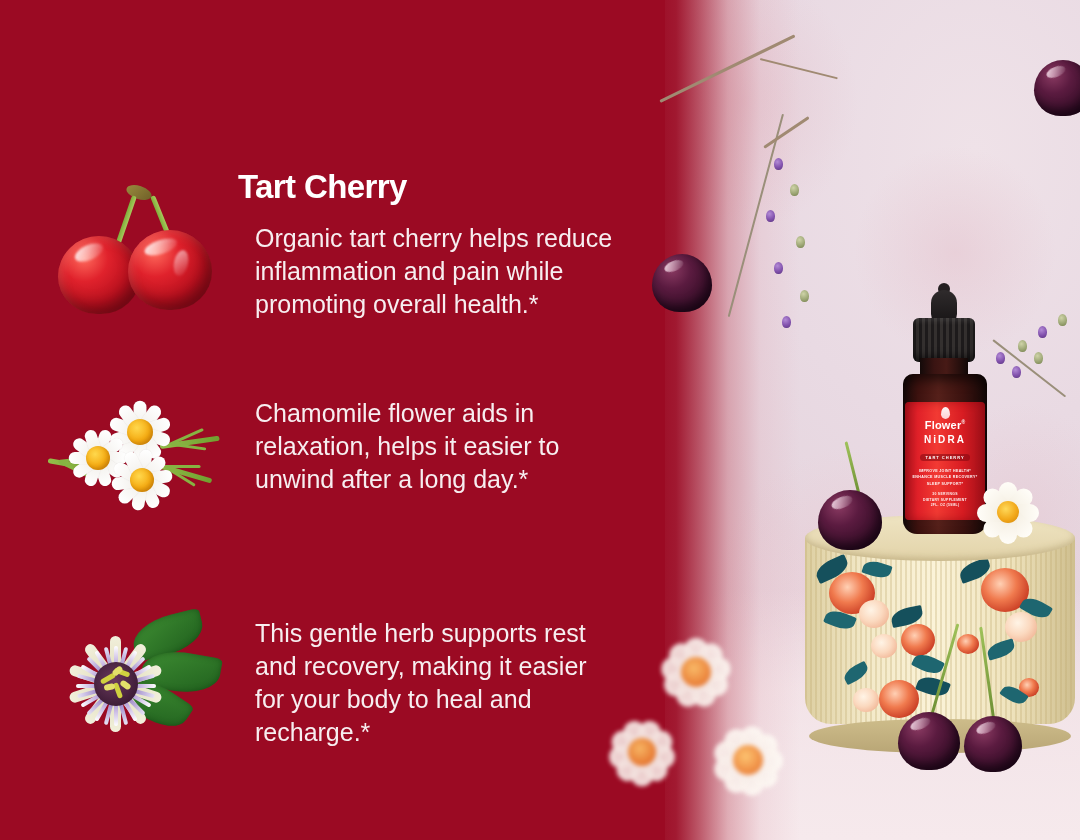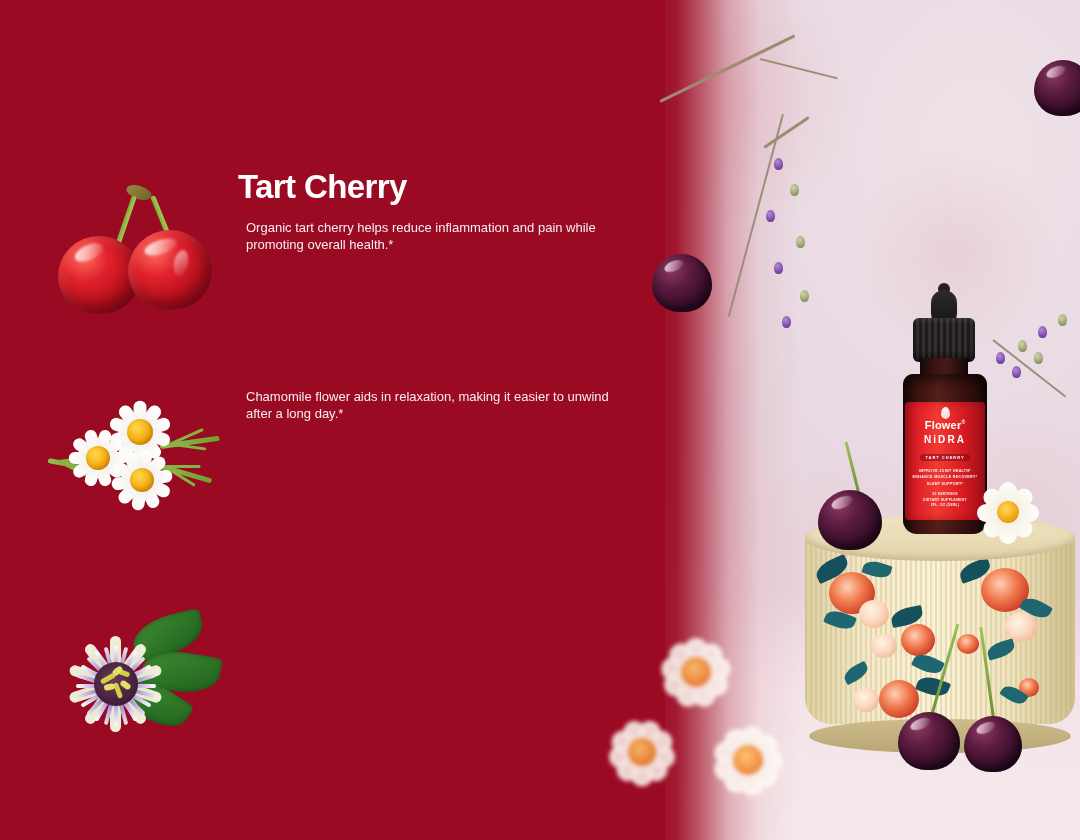--- a/index.html
+++ b/index.html
@@ -54,21 +54,21 @@
   .row-1{top:170px;}
   .row-2{top:380px;}
   .row-3{top:600px;}
 
   .thumb{position:absolute;left:48px;top:8px;width:175px;height:140px;}
   .copy{position:absolute;left:238px;top:0;width:400px;}
   .ing-title{
     color:#fff;font-size:33px;font-weight:700;letter-spacing:-.6px;
     line-height:1.05;margin:0 0 14px 0;white-space:nowrap;
   }
-  .ing-desc{color:#f7eef0;font-size:13px;line-height:1.32;margin:8px;font-weight:400;}
+  .ing-desc{color:#f7eef0;font-size:25px;line-height:1.32;margin:17px;font-weight:400;}
 
   
   .cherry-pair{position:absolute;left:6px;top:6px;width:160px;height:132px;}
   .ch-ball{position:absolute;border-radius:50% 50% 48% 48%/52% 52% 48% 48%;
     background:
       radial-gradient(circle at 32% 28%, #ff6a5c 0%, #e0222c 30%, #b9101e 62%, #7d0a16 100%);
     box-shadow:inset -6px -8px 14px rgba(70,4,12,.55), inset 4px 4px 10px rgba(255,150,140,.25);}
   .ch-a{left:4px;top:52px;width:82px;height:78px;}
   .ch-b{left:74px;top:46px;width:84px;height:80px;}
   .ch-gloss{position:absolute;border-radius:50%;
@@ -432,21 +432,21 @@
           <div class="petal" style="transform:rotate(189deg) scale(.9);"></div>
           <div class="petal" style="transform:rotate(225deg) scale(.9);"></div>
           <div class="petal" style="transform:rotate(261deg) scale(.9);"></div>
           <div class="petal" style="transform:rotate(297deg) scale(.9);"></div>
           <div class="petal" style="transform:rotate(333deg) scale(.9);"></div>
           <div class="core" style="left:-12px;top:-12px;width:24px;height:24px;"></div>
         </div>
       </div>
     </div>
     <div class="copy">
-      <p class="ing-desc">Chamomile flower aids in relaxation, making it easier to unwind after a long day.*</p>
+      <p class="ing-desc">Chamomile flower aids in relaxation, helps it easier to unwind after a long day.*</p>
     </div>
   </div>
 
   <div class="row row-3">
     <div class="thumb">
       <div class="pf">
         <div class="pf-leaf pf-l1"></div>
         <div class="pf-leaf pf-l2"></div>
         <div class="pf-leaf pf-l3"></div>
         <div class="pf-bloom">
@@ -489,16 +489,17 @@
             <div class="pf-style" style="left:20px;top:8px;transform:rotate(20deg);"></div>
             <div class="pf-style" style="left:16px;top:26px;transform:rotate(70deg);"></div>
             <div class="pf-anther" style="left:10px;top:22px;transform:rotate(-10deg);"></div>
             <div class="pf-anther" style="left:26px;top:20px;transform:rotate(35deg);"></div>
             <div class="pf-anther" style="left:18px;top:6px;transform:rotate(-40deg);"></div>
           </div>
         </div>
       </div>
     </div>
     <div class="copy">
+      <p class="ing-desc">This gentle herb supports rest and recovery, making it easier for your body to heal and recharge.*</p>
     </div>
   </div>
 
 </div>
 
 </body></html>

